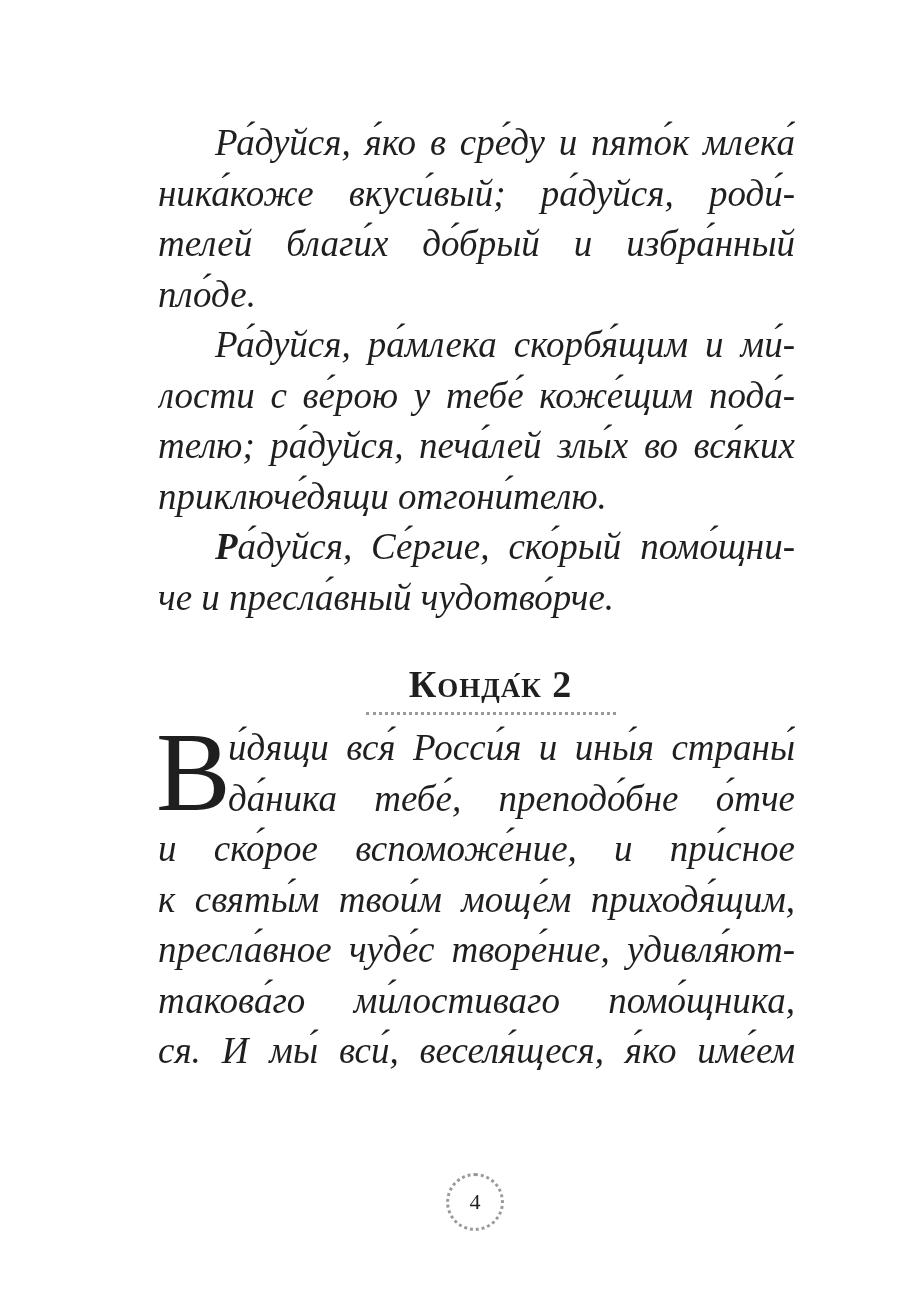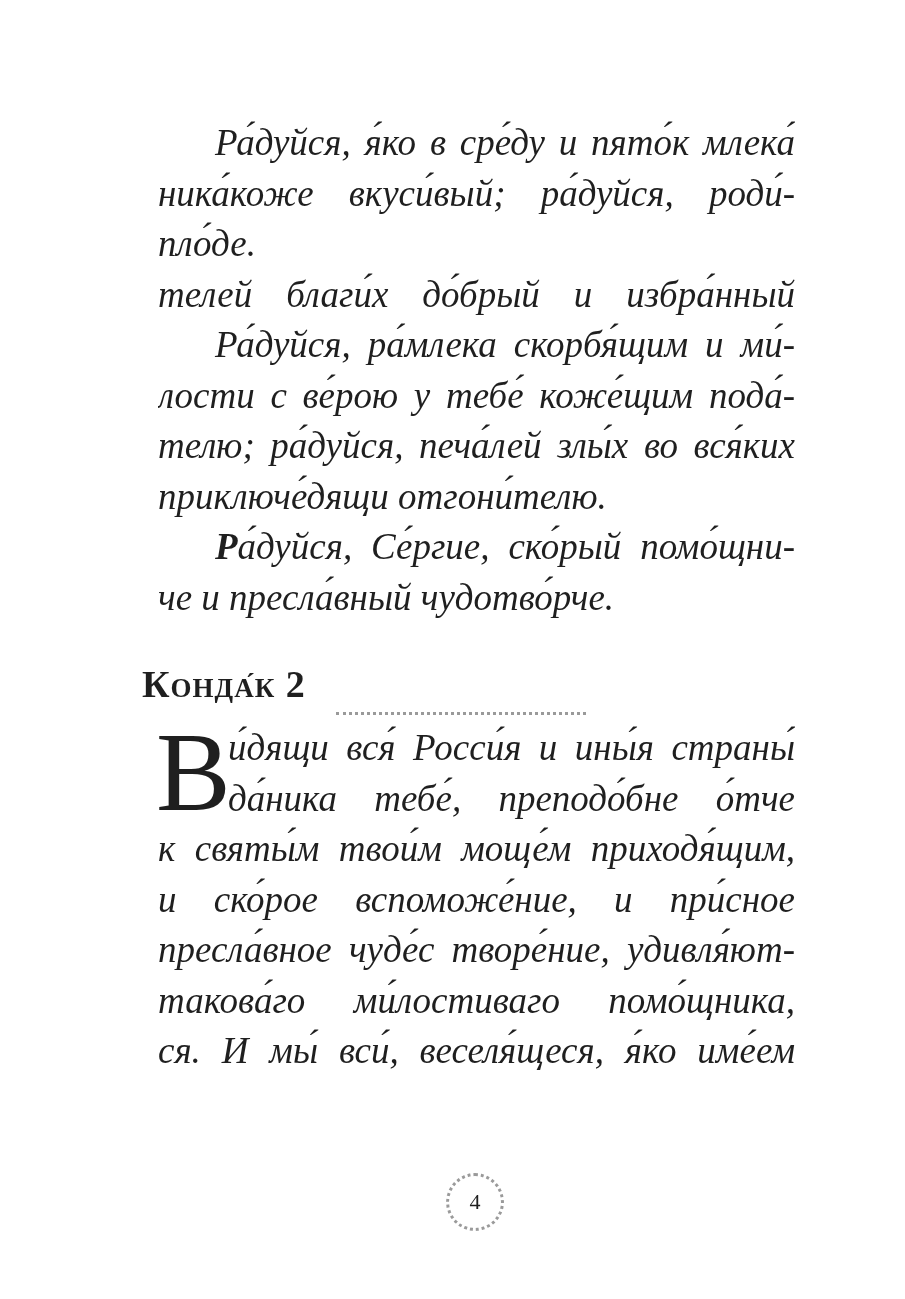--- a/index.html
+++ b/index.html
@@ -6,21 +6,21 @@
     body { width: 905px; height: 1299px; position: relative; overflow: hidden; }
     .page {
       position: absolute; left: 158px; top: 118px; width: 637px;
       font-family: "Liberation Serif", "DejaVu Serif", serif;
       color: #1f1f1f; font-size: 37px; line-height: 50.5px;
     }
     .line { display: block; white-space: nowrap; height: 50.5px; font-style: italic; }
     .justify { text-align: justify; text-align-last: justify; white-space: normal; overflow: hidden; }
     .indent { padding-left: 57px; }
     .bold-r { font-weight: bold; }
-    .heading-wrap { position: absolute; left: 142px; top: 660px; width: 637px; }
+    .heading-wrap { position: absolute; left: 172px; top: 660px; width: 637px; text-align: center; }
     .heading {
       font-family: "Liberation Serif", "DejaVu Serif", serif; font-weight: bold;
       font-size: 38px; color: #1f1f1f; letter-spacing: 1px; line-height: 48px;
       font-variant: small-caps;
     }
     .heading-rule {
       width: 250px; margin: 4px auto 0; height: 0;
       border-top: 3px dotted #9a9a9a;
     }
     .kondak { position: absolute; left: 158px; top: 723px; width: 637px;
@@ -37,43 +37,43 @@
       display: flex; align-items: center; justify-content: center;
       font-family: "Liberation Serif", "DejaVu Serif", serif; font-size: 22px; color: #1f1f1f;
     }
   </style>
 </head>
 <body>
 
 <div class="page">
   <span class="line justify indent">Ра́дуйся, я́ко в сре́ду и пято́к млека́</span>
   <span class="line justify">ника́коже вкуси́вый; ра́дуйся, роди́-</span>
+  <span class="line justify">телей благи́х до́брый и избра́нный</span>
   <span class="line">пло́де.</span>
-  <span class="line justify">телей благи́х до́брый и избра́нный</span>
 
   <span class="line justify indent">Ра́дуйся, ра́млека скорбя́щим и ми́-</span>
   <span class="line justify">лости с ве́рою у тебе́ коже́щим пода́-</span>
   <span class="line justify">телю; ра́дуйся, печа́лей злы́х во вся́ких</span>
   <span class="line">приключе́дящи отгони́телю.</span>
 
   <span class="line justify indent"><span class="bold-r">Р</span><span>а́дуйся, Се́ргие, ско́рый помо́щни-</span></span>
   <span class="line">че и пресла́вный чудотво́рче.</span>
 </div>
 
 <div class="heading-wrap">
   <div class="heading">Конда́к 2</div>
   <div class="heading-rule"></div>
 </div>
 
 <div class="kondak">
   <span class="dropcap">В</span>
   <span class="line justify kline-first">и́дящи вся́ Росси́я и ины́я страны́</span>
   <span class="line justify kline-first">да́ника тебе́, преподо́бне о́тче</span>
+  <span class="line justify">и ско́рое вспоможе́ние, и при́сное</span>
   <span class="line justify">к святы́м твои́м моще́м приходя́щим,</span>
-  <span class="line justify">и ско́рое вспоможе́ние, и при́сное</span>
   <span class="line justify">пресла́вное чуде́с творе́ние, удивля́ют-</span>
   <span class="line justify">такова́го ми́лостиваго помо́щника,</span>
   <span class="line justify">ся. И мы́ вси́, веселя́щеся, я́ко име́ем</span>
 </div>
 
 <div class="page-number">
   <span>4</span>
 </div>
 
 </body></html>

